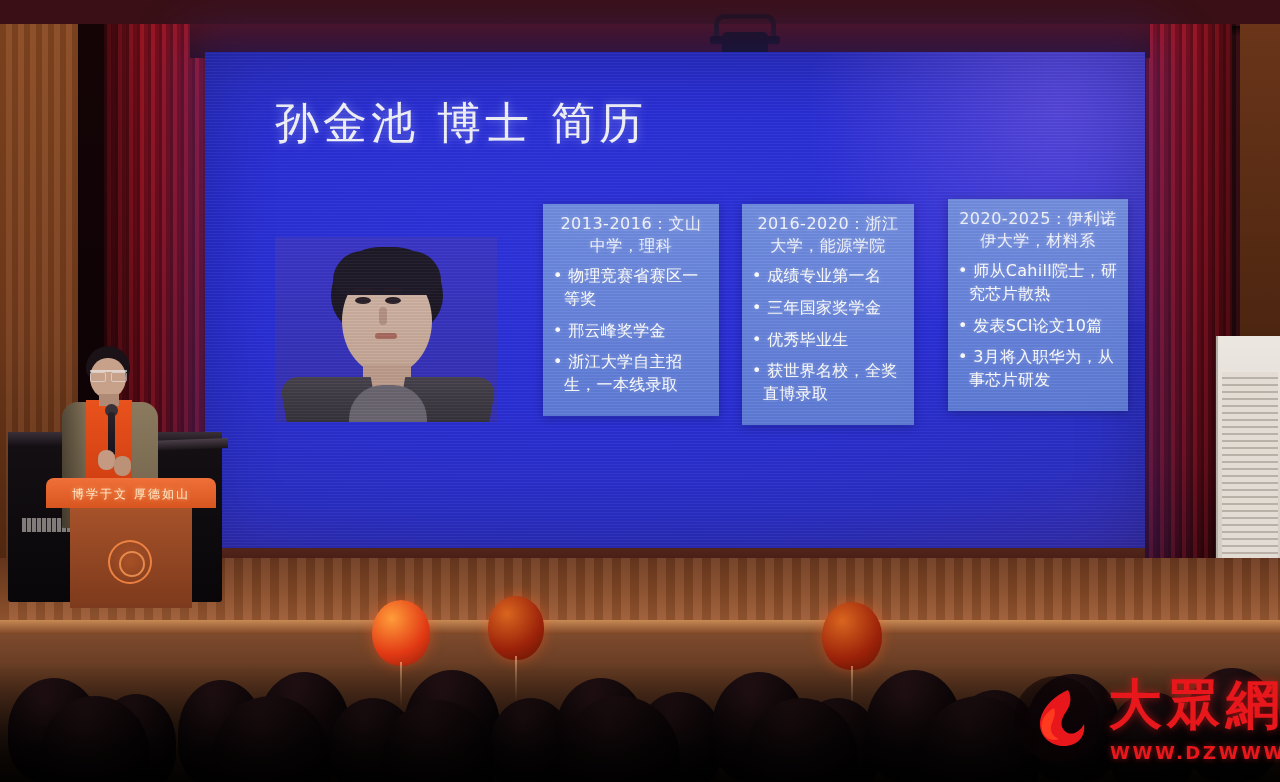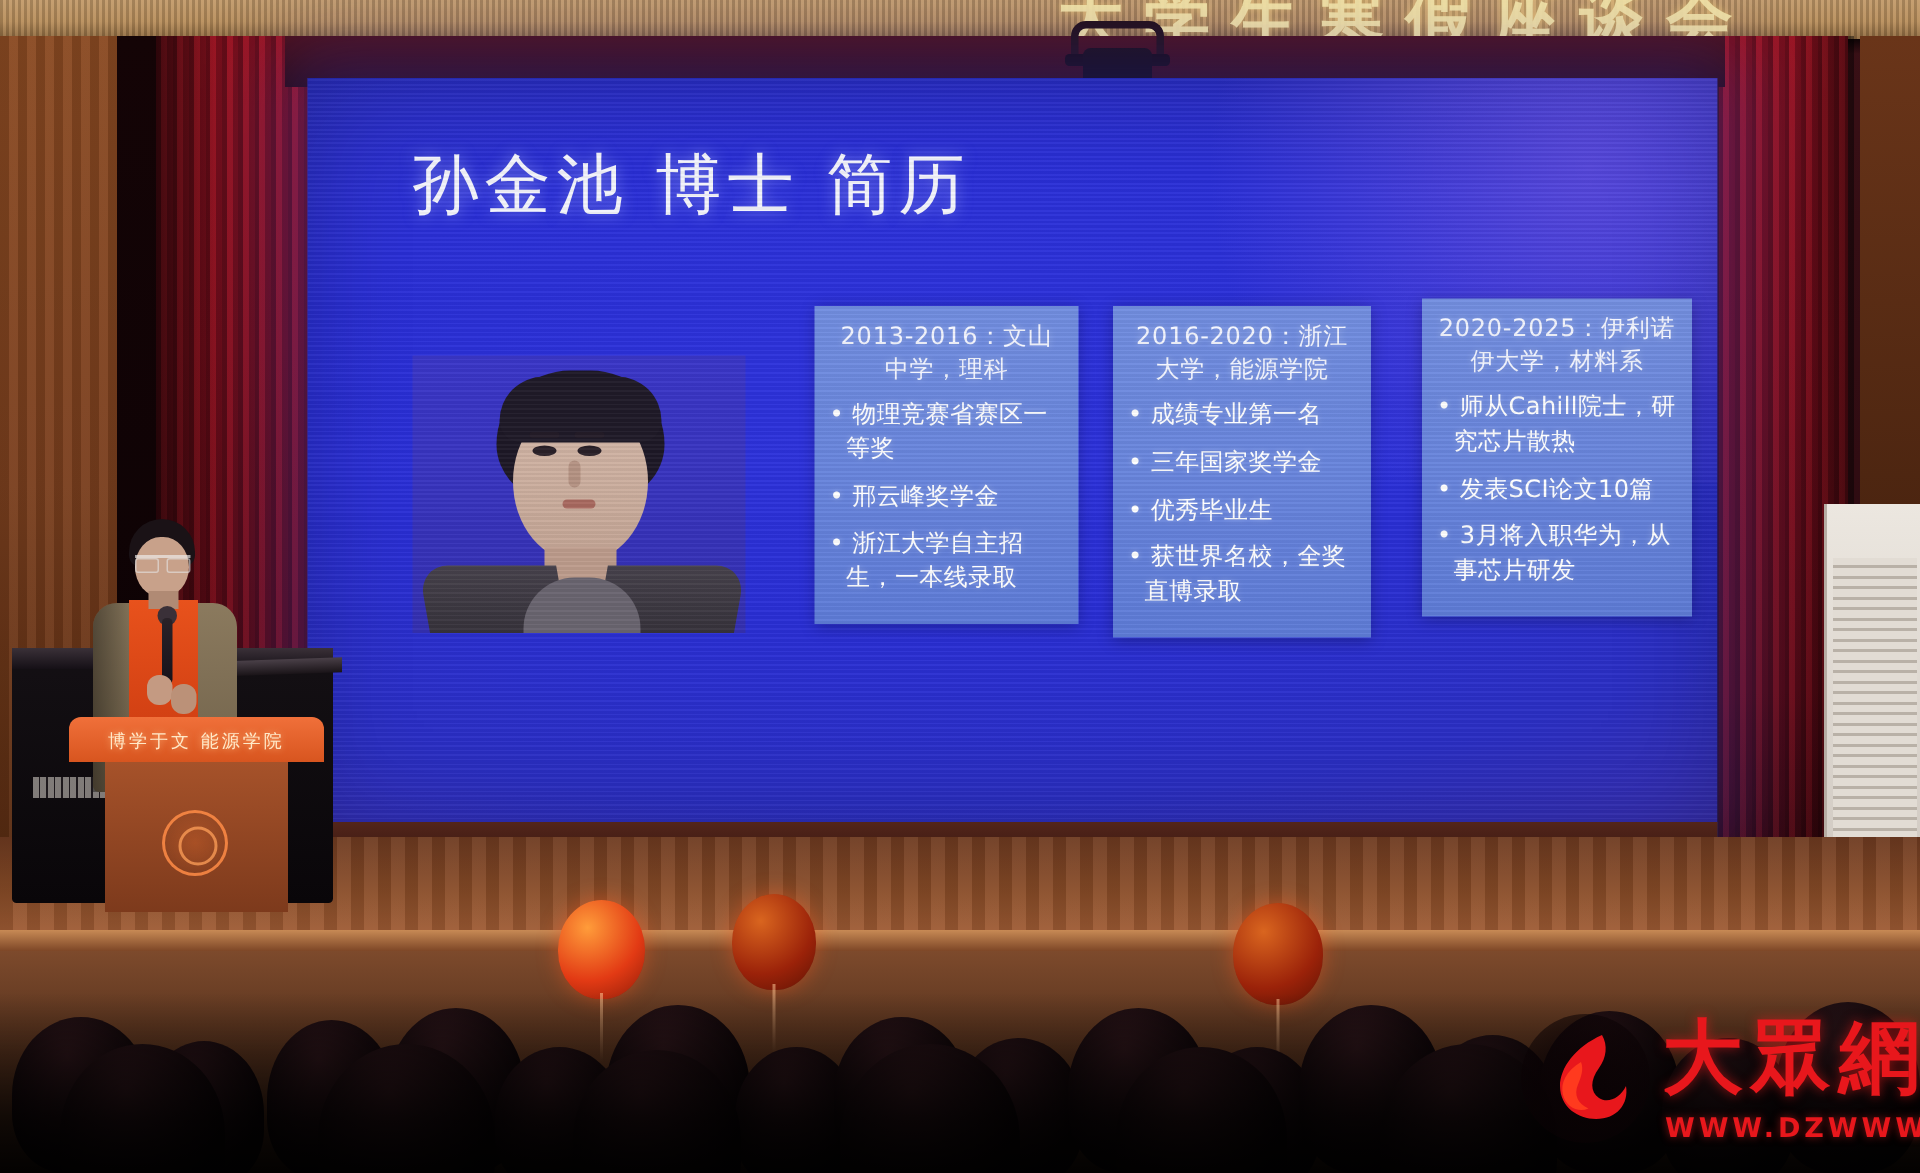--- a/index.html
+++ b/index.html
@@ -369,23 +369,20 @@
     text-shadow:0 0 6px rgba(255,40,40,.5); white-space:nowrap;
   }
 </style>
 </head>
 <body>
 
 <div id="scene">
 
   <div class="hall-bg"></div>
 
-  <div class="top-banner">
-    <div class="top-banner-text">大学生寒假座谈会</div>
-  </div>
   <div class="banner-shadow"></div>
 
   <div class="wall-left"></div>
   <div class="wall-gap-left"></div>
   <div class="wall-right"></div>
 
   <div class="curtain curtain-left"></div>
   <div class="curtain-shade-l"></div>
   <div class="curtain curtain-right"></div>
   <div class="curtain-shade-r"></div>
@@ -475,21 +472,21 @@
     <div class="sp-face"></div>
     <div class="sp-glasses"></div>
     <div class="sp-neck"></div>
     <div class="sp-mic-head"></div>
     <div class="sp-mic"></div>
     <div class="sp-hand-l"></div>
     <div class="sp-hand-r"></div>
   </div>
 
   <div class="podium-top"></div>
-  <div class="podium-banner-text">博学于文 能源学院</div>
+  <div class="podium-banner-text">博学于文 厚德如山</div>
   <div class="podium-body"></div>
   <div class="podium-emblem"></div>
 
   <div class="audience">
     <div class="balloon" style="left:372px;bottom:116px;width:58px;height:66px;"></div>
     <div class="balloon-string" style="left:400px;bottom:74px;height:46px;"></div>
     <div class="balloon dark" style="left:488px;bottom:122px;width:56px;height:64px;"></div>
     <div class="balloon-string" style="left:515px;bottom:80px;height:46px;"></div>
     <div class="balloon dark" style="left:822px;bottom:112px;width:60px;height:68px;"></div>
     <div class="balloon-string" style="left:851px;bottom:68px;height:48px;"></div>

